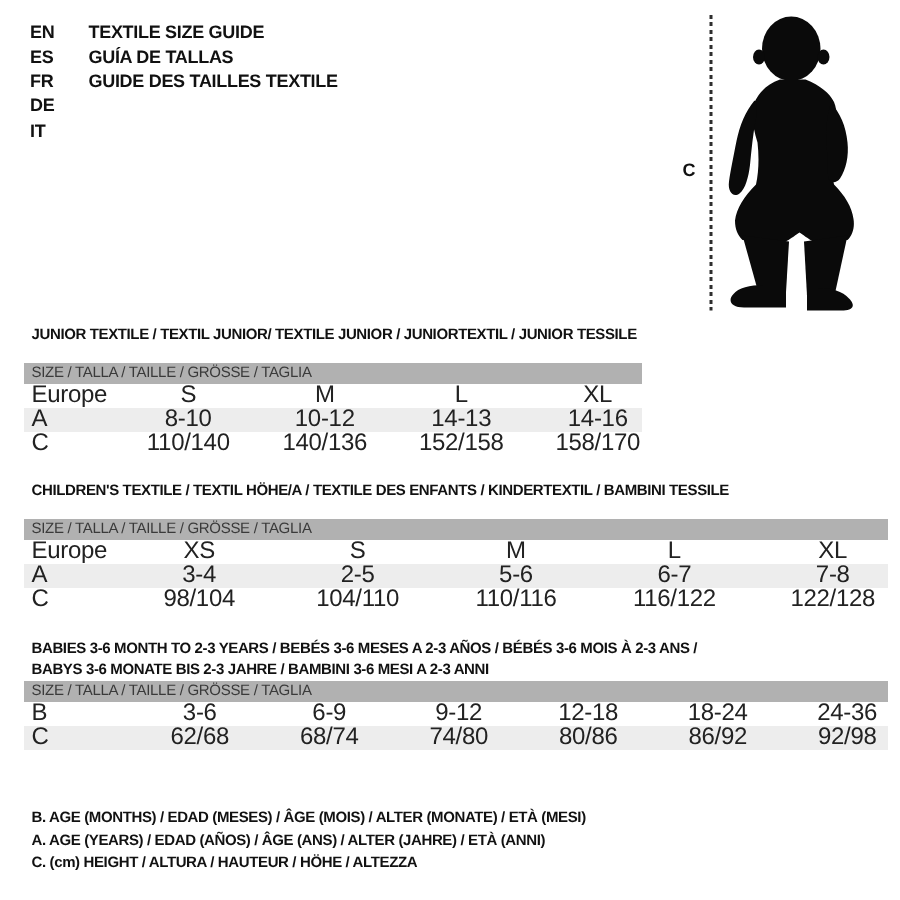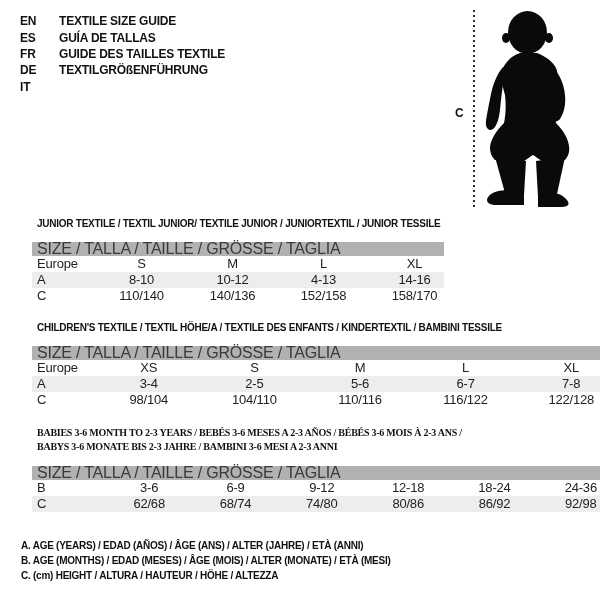--- a/index.html
+++ b/index.html
@@ -10,29 +10,29 @@
   
   .lang-list{position:absolute;left:20px;top:13px;}
   .lang-row{display:flex;height:16.4px;align-items:center;font-size:12px;font-weight:bold;letter-spacing:-0.2px;color:#111;}
   .lang-code{width:39px;}
   
   .height-line{position:absolute;left:473px;top:10px;width:2px;height:197px;
     background:repeating-linear-gradient(to bottom,#2e2e2e 0 2.5px,transparent 2.5px 5px);}
   .height-label{position:absolute;left:455px;top:106px;font-size:12px;font-weight:bold;color:#111;}
   .baby{position:absolute;left:482px;top:9px;}
   
-  .tblsec{position:absolute;left:32px;}
+  .tblsec{position:absolute;left:16px;}
   .s1{top:218px;width:412px;}
   .s2{top:322px;width:576px;}
   .s3{top:426px;width:576px;}
   .tbl-title{font-size:10px;font-weight:bold;letter-spacing:-0.25px;line-height:11px;margin:0 0 13px 0;padding-left:5px;color:#111;}
-  .s3 .tbl-title{line-height:14px;margin-bottom:12px;font-family:Liberation Serif, serif;}
+  .s3 .tbl-title{line-height:14px;margin-bottom:0;}
   .tbl-title .tline{display:block;}
-  .bar{height:14px;background:#b1b1b1;color:#3a3a3a;font-size:16px;line-height:14px;padding-left:5px;letter-spacing:-0.2px;}
-  .trow{display:flex;height:16px;font-size:13px;line-height:16px;letter-spacing:-0.2px;color:#222;gap:32px;}
+  .bar{height:14px;background:#b1b1b1;color:#3a3a3a;font-size:10px;line-height:14px;padding-left:5px;letter-spacing:-0.2px;}
+  .trow{display:flex;height:16px;font-size:16px;line-height:16px;letter-spacing:-0.2px;color:#222;gap:32px;}
   .trow.alt{background:#ededed;}
   .lbl{width:48px;padding-left:5px;box-sizing:border-box;}
   .s3 .lbl{width:58px;}
   .cell{flex:1;text-align:center;}
   
   .footnotes{position:absolute;left:16px;top:538px;}
   .footnote{font-size:10px;font-weight:bold;letter-spacing:-0.25px;line-height:15.2px;padding-left:5px;color:#111;}
 </style>
 </head>
 <body>
@@ -47,21 +47,20 @@
     <div class="lang-row">
       <span class="lang-code">ES</span>
       <span class="lang-title">GUÍA DE TALLAS</span>
     </div>
     <div class="lang-row">
       <span class="lang-code">FR</span>
       <span class="lang-title">GUIDE DES TAILLES TEXTILE</span>
     </div>
     <div class="lang-row">
       <span class="lang-code">DE</span>
-      <span class="lang-title">TEXTILGRÖßENFÜHRUNG</span>
     </div>
     <div class="lang-row">
       <span class="lang-code">IT</span>
     </div>
   </div>
 
   <div class="height-line"></div>
   <span class="height-label">C</span>
   <svg class="baby" width="90" height="200" viewBox="0 0 90 200" aria-hidden="true">
     <g fill="#0a0a0a">
@@ -86,21 +85,21 @@
         <span class="lbl">Europe</span>
         <span class="cell">S</span>
         <span class="cell">M</span>
         <span class="cell">L</span>
         <span class="cell">XL</span>
       </div>
       <div class="trow alt">
         <span class="lbl">A</span>
         <span class="cell">8-10</span>
         <span class="cell">10-12</span>
-        <span class="cell">4-13</span>
+        <span class="cell">14-13</span>
         <span class="cell">14-16</span>
       </div>
       <div class="trow">
         <span class="lbl">C</span>
         <span class="cell">110/140</span>
         <span class="cell">140/136</span>
         <span class="cell">152/158</span>
         <span class="cell">158/170</span>
       </div>
     </div>
@@ -159,18 +158,18 @@
         <span class="cell">68/74</span>
         <span class="cell">74/80</span>
         <span class="cell">80/86</span>
         <span class="cell">86/92</span>
         <span class="cell">92/98</span>
       </div>
     </div>
   </section>
 
   <div class="footnotes">
+    <div class="footnote">B. AGE (MONTHS) / EDAD (MESES) / ÂGE (MOIS) / ALTER (MONATE) / ETÀ (MESI)</div>
     <div class="footnote">A. AGE (YEARS) / EDAD (AÑOS) / ÂGE (ANS) / ALTER (JAHRE) / ETÀ (ANNI)</div>
-    <div class="footnote">B. AGE (MONTHS) / EDAD (MESES) / ÂGE (MOIS) / ALTER (MONATE) / ETÀ (MESI)</div>
     <div class="footnote">C. (cm) HEIGHT / ALTURA / HAUTEUR / HÖHE / ALTEZZA</div>
   </div>
 
 </div>
 
 </body></html>

